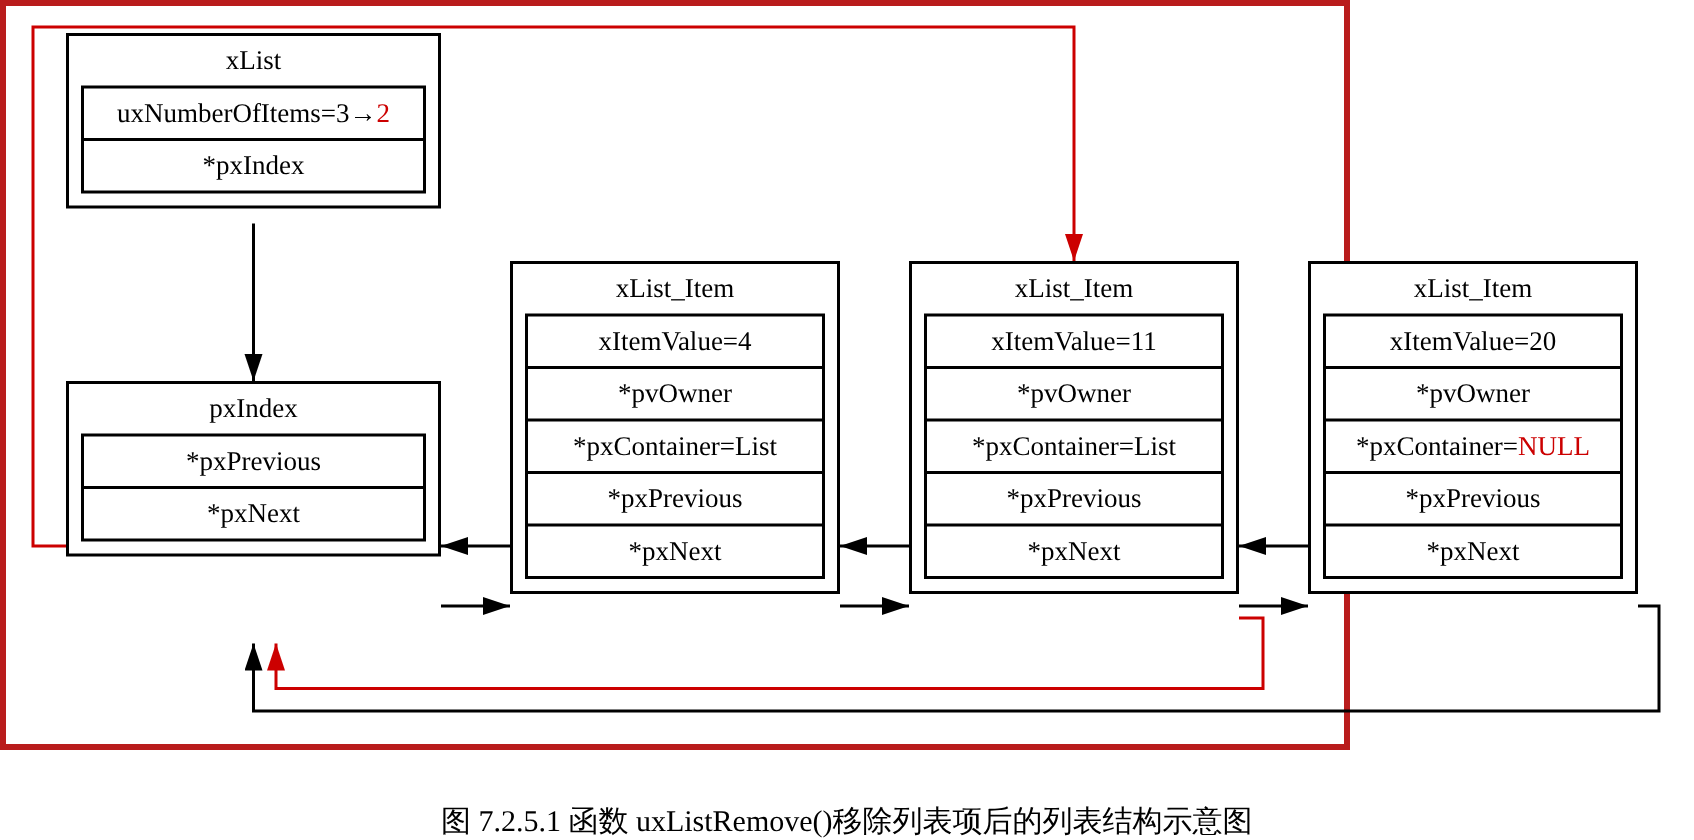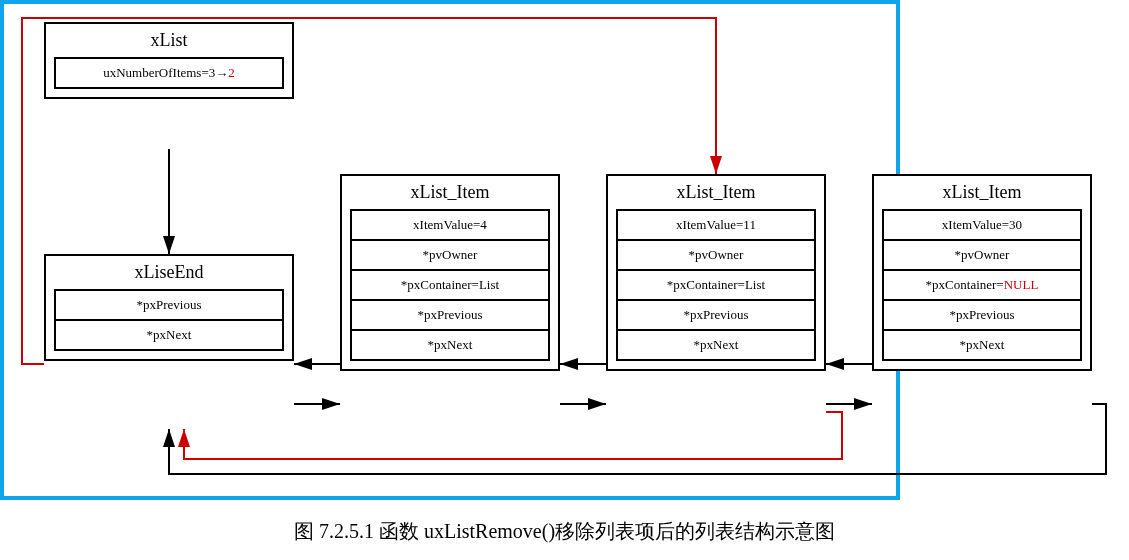--- a/index.html
+++ b/index.html
@@ -1,42 +1,43 @@
 <!DOCTYPE html>
 <html><head>
 <meta charset="utf-8">
 <style>
   * { box-sizing: border-box; margin: 0; padding: 0; }
   body { font-family: "Times New Roman", serif; font-size: 16px; background: #fff; }
-  .outer-frame { position: relative; width: 900px; height: 500px; border: 4px solid #0ea5e9; }
-  .caption { width: 1129px; text-align: center; font-size: 20px; padding: 18px 0 0 0; }
+  .outer-frame { position: relative; width: 900px; height: 500px; border: 4px solid #b91c1c; }
+  .caption { width: 1129px; text-align: center; font-size: 20px; padding: 34px 0 0 0; }
   .box { position: absolute; border: 2px solid #000; background: #fff; }
   .box-title { text-align: center; padding: 6px 0; font-size: 18px; }
   .inner-table { margin: 0 8px 8px 8px; border: 2px solid #000; }
-  .cell { text-align: center; padding: 6px 8px; font-size: 13px; border-bottom: 2px solid #000; white-space: nowrap; }
+  .cell { text-align: center; padding: 6px 8px; font-size: 18px; border-bottom: 2px solid #000; white-space: nowrap; }
   .cell:last-child { border-bottom: none; }
   .red { color: #c00; }
   svg.arrows { position: absolute; left: 0; top: 0; width: 1121px; height: 492px; pointer-events: none; }
 </style>
 </head>
 <body>
 
 <div class="outer-frame">
 
   <div class="box" style="left:40px; top:18px; width:250px;">
     <div class="box-title">xList</div>
     <div class="inner-table">
       <div class="cell">
         <span>uxNumberOfItems=3→</span><span class="red">2</span>
       </div>
+      <div class="cell">*pxIndex</div>
     </div>
   </div>
 
   <div class="box" style="left:40px; top:250px; width:250px;">
-    <div class="box-title">xLiseEnd</div>
+    <div class="box-title">pxIndex</div>
     <div class="inner-table">
       <div class="cell">*pxPrevious</div>
       <div class="cell">*pxNext</div>
     </div>
   </div>
 
   <div class="box" style="left:336px; top:170px; width:220px;">
     <div class="box-title">xList_Item</div>
     <div class="inner-table">
       <div class="cell">xItemValue=4</div>
@@ -54,21 +55,21 @@
       <div class="cell">*pvOwner</div>
       <div class="cell">*pxContainer=List</div>
       <div class="cell">*pxPrevious</div>
       <div class="cell">*pxNext</div>
     </div>
   </div>
 
   <div class="box" style="left:868px; top:170px; width:220px;">
     <div class="box-title">xList_Item</div>
     <div class="inner-table">
-      <div class="cell">xItemValue=30</div>
+      <div class="cell">xItemValue=20</div>
       <div class="cell">*pvOwner</div>
       <div class="cell">
         <span>*pxContainer=</span><span class="red">NULL</span>
       </div>
       <div class="cell">*pxPrevious</div>
       <div class="cell">*pxNext</div>
     </div>
   </div>
 
   <svg class="arrows">

